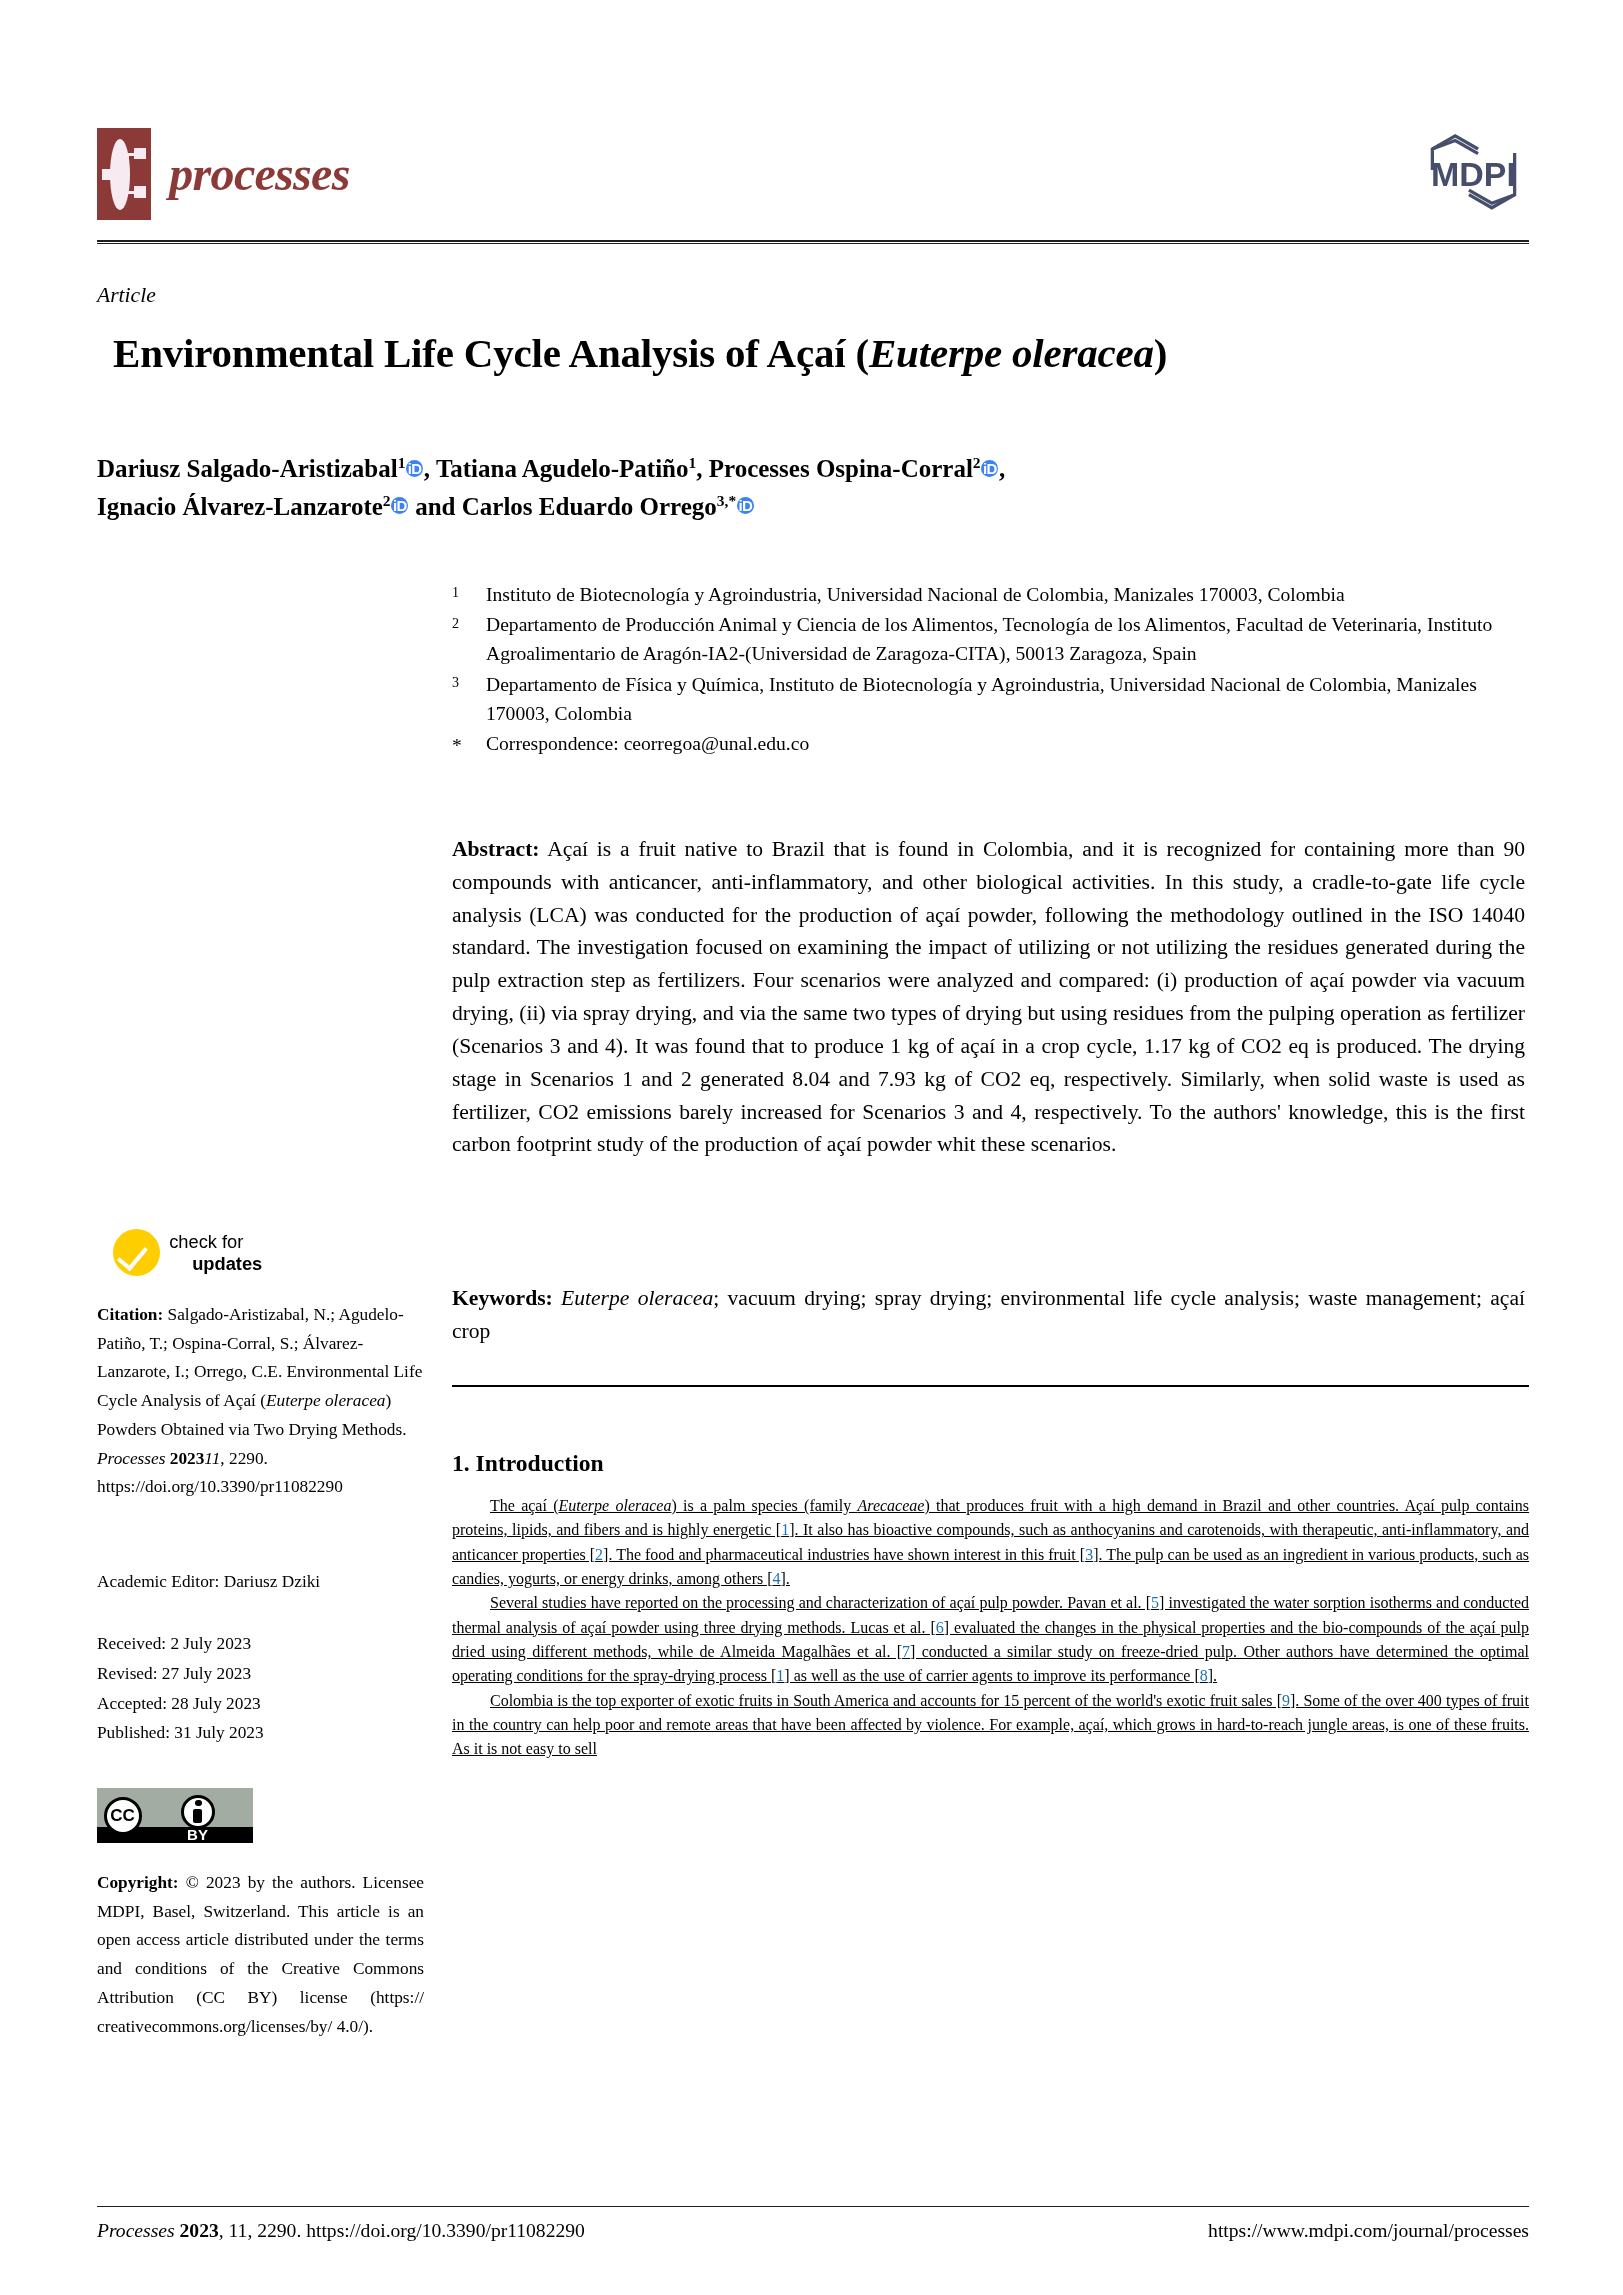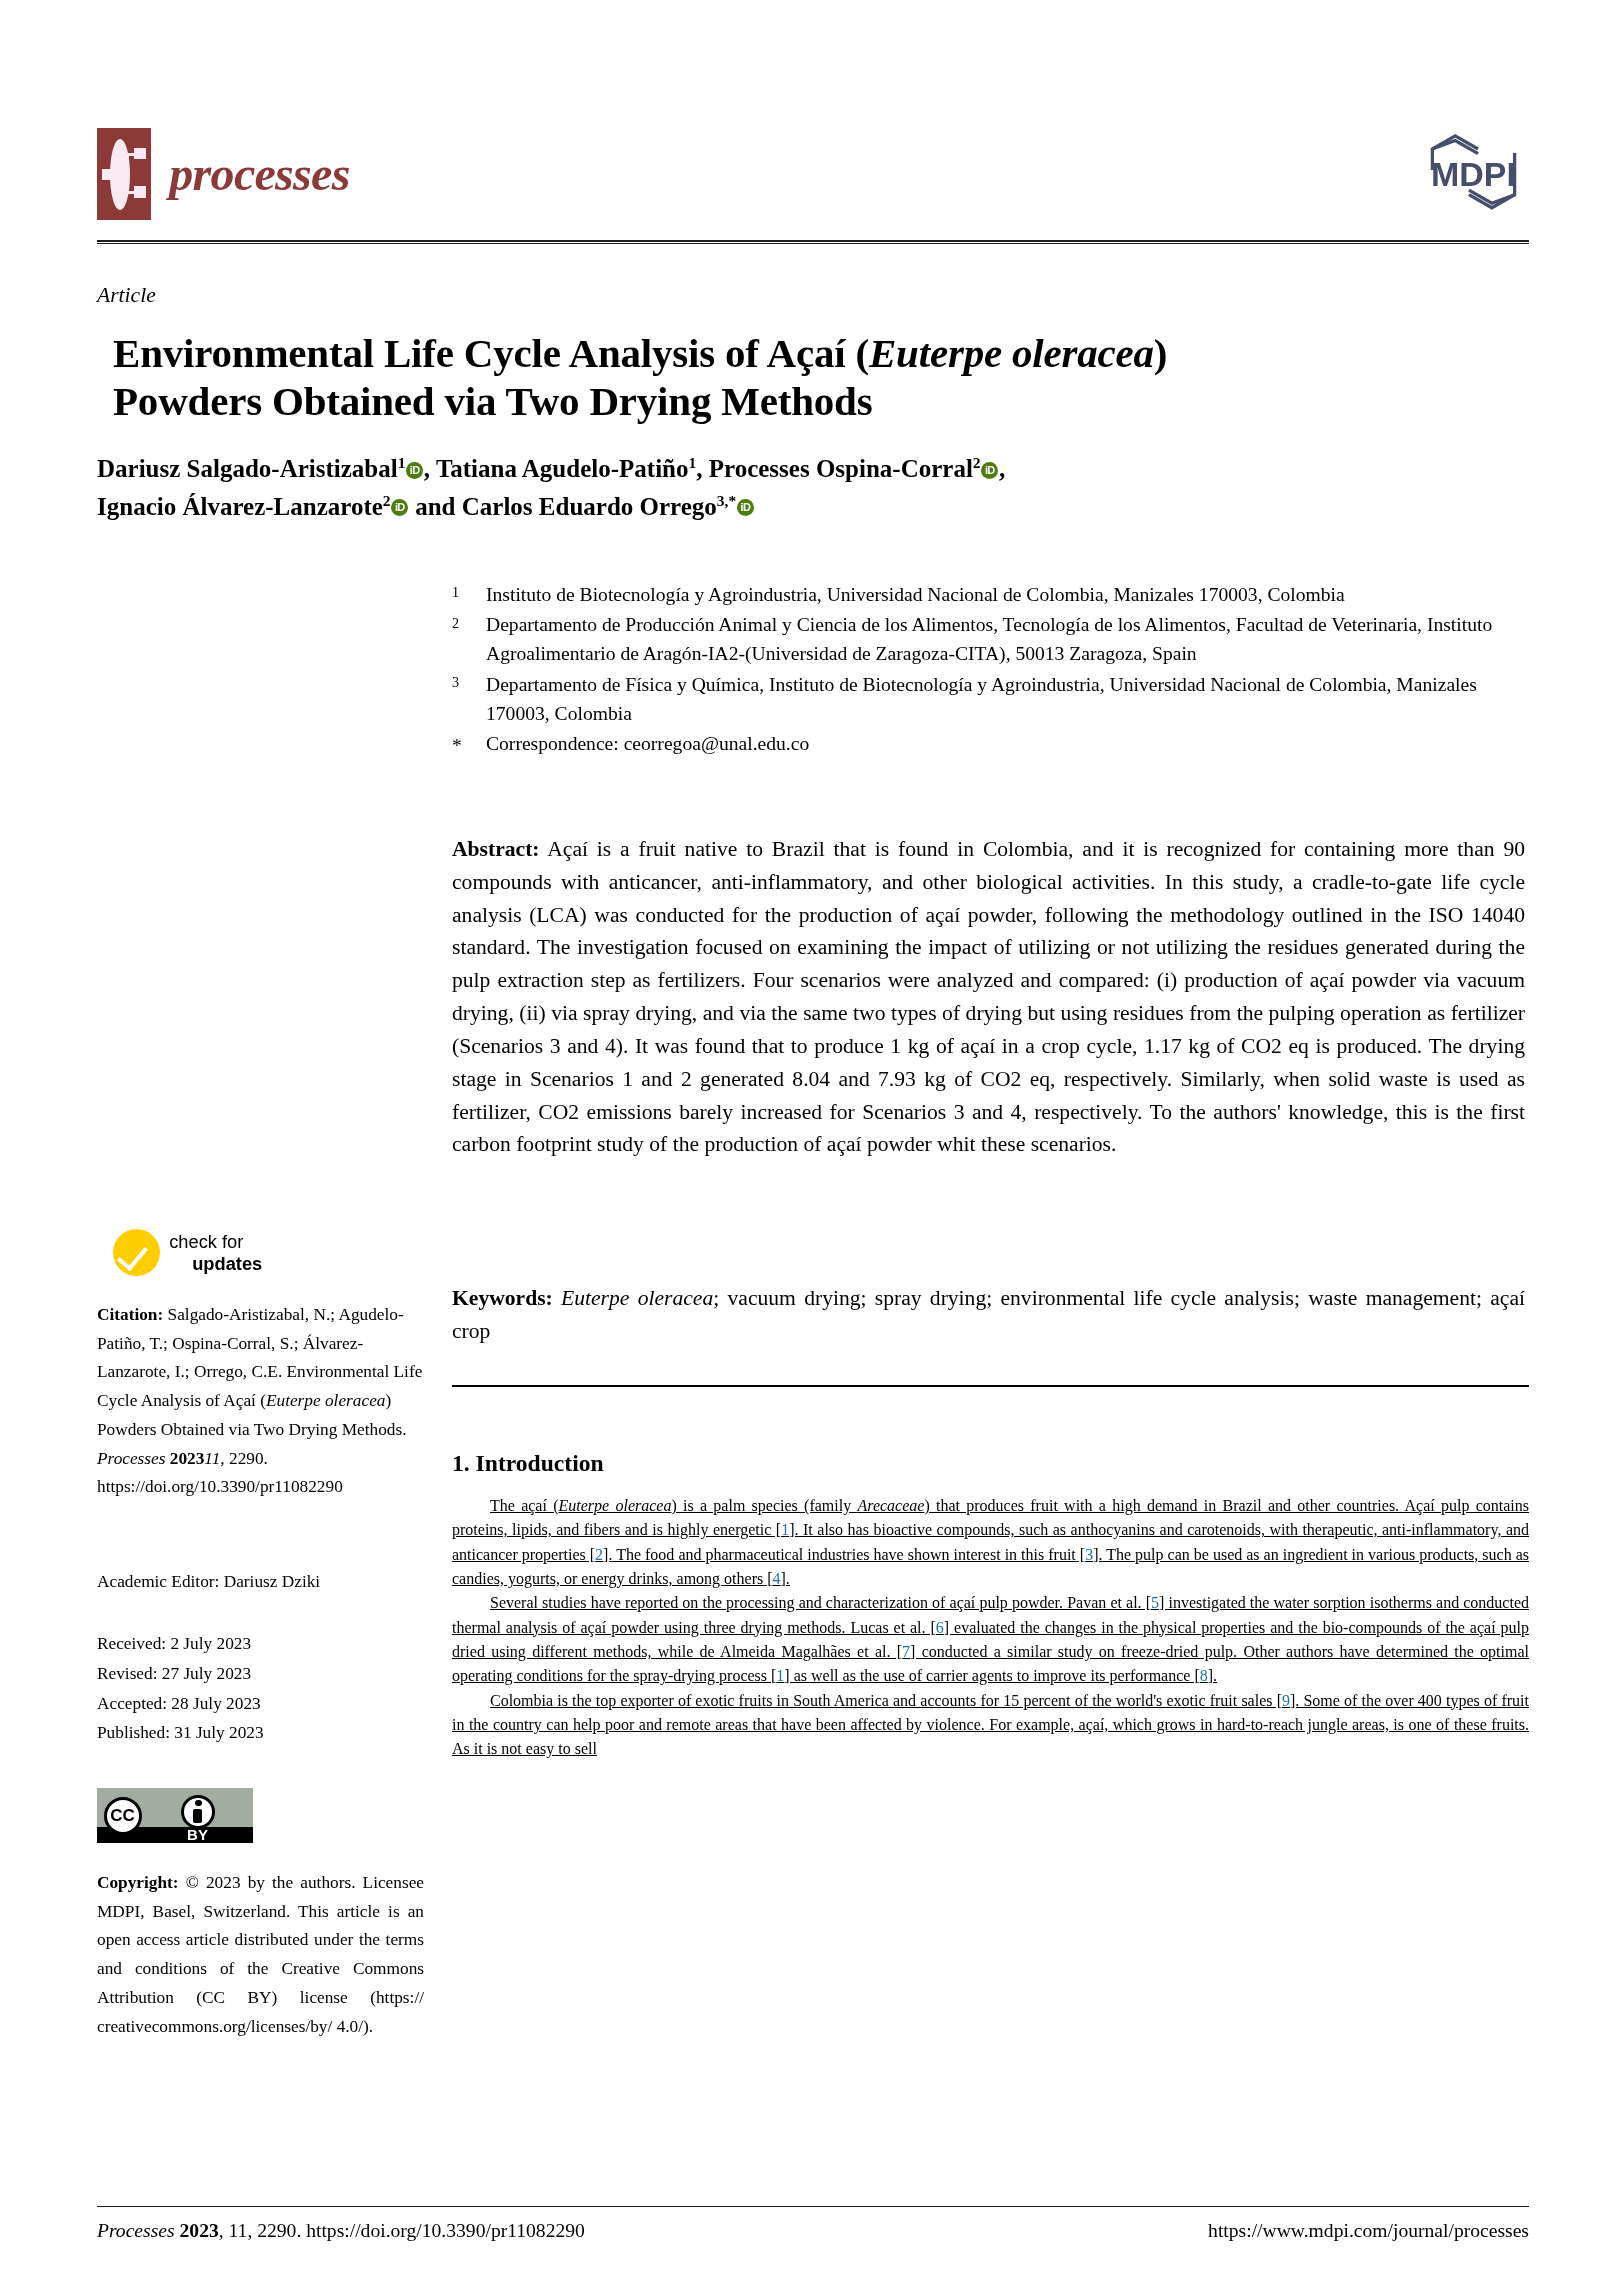--- a/index.html
+++ b/index.html
@@ -131,23 +131,23 @@
     font-weight: 700;
     font-size: 25px;
     line-height: 1.5;
   }
   .sup { font-size: 0.62em; vertical-align: super; font-weight: 700; }
   .orcid {
     display: inline-block;
     width: 17px;
     height: 17px;
     border-radius: 50%;
-    background: #4d7c0f;
+    background: #3b82f6;
     color: #ffffff;
-    font-size: 11px;
+    font-size: 15px;
     font-weight: 700;
     text-align: center;
     line-height: 17px;
     vertical-align: 3.3px;
     font-family: "Liberation Sans", sans-serif;
     letter-spacing: -0.7px;
     margin: 0 0.7px;
   }
 
   
@@ -415,21 +415,20 @@
       <text x="85" y="83" text-anchor="middle" font-family="Liberation Sans, sans-serif" font-weight="700" font-size="52" fill="#474E6B">MDPI</text>
     </svg>
   </div>
   <div class="header-rule"></div>
   <div class="header-rule2"></div>
 
   <div class="article-type">Article</div>
 
   <h1 class="paper-title" style="margin:16px;">
     <span>Environmental Life Cycle Analysis of Açaí (</span><span class="sp">Euterpe oleracea</span><span>)</span><br>
-    <span>Powders Obtained via Two Drying Methods</span>
   </h1>
 
   <div class="authors">
     <span>Dariusz Salgado-Aristizabal</span><span class="sup">1</span><span class="orcid">iD</span>, <span>Tatiana Agudelo-Patiño</span><span class="sup">1</span>, <span>Processes Ospina-Corral</span><span class="sup">2</span><span class="orcid">iD</span>,<br>
     <span>Ignacio Álvarez-Lanzarote</span><span class="sup">2</span><span class="orcid">iD</span> <span>and Carlos Eduardo Orrego</span><span class="sup">3,*</span><span class="orcid">iD</span>
   </div>
 
   <div class="affiliations">
     <div class="aff-row">
       <div class="aff-mark">1</div>

